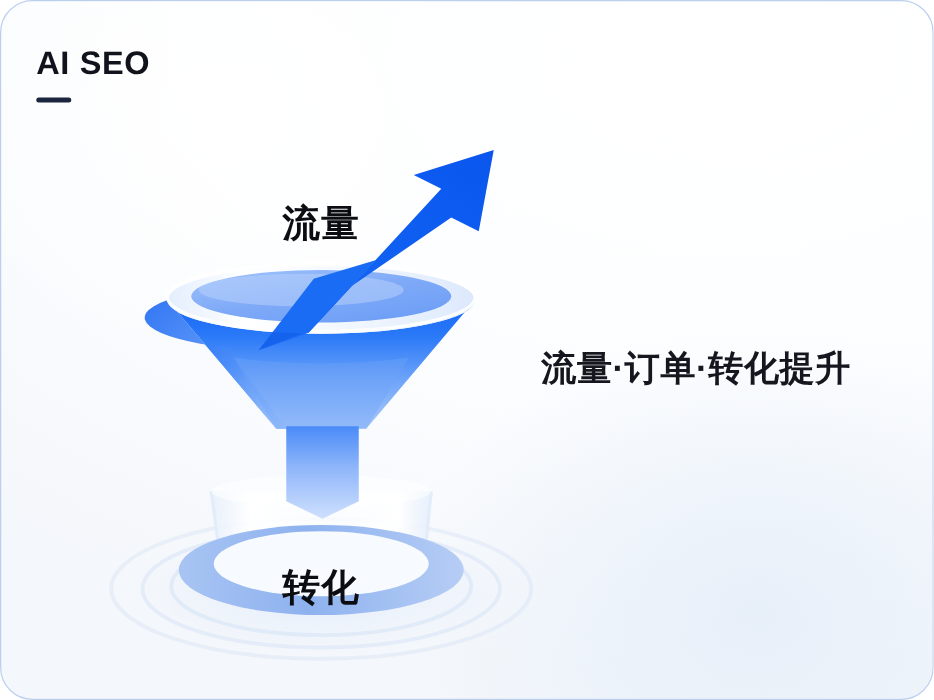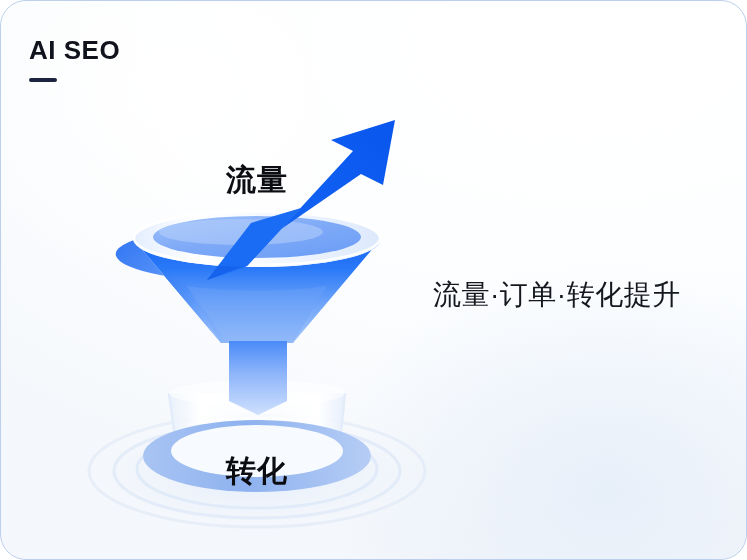--- a/index.html
+++ b/index.html
@@ -63,21 +63,21 @@
     border-radius: 2px;
     background: #1b2540;
   }
 
   
   .headline {
     position: absolute;
     left: 432px;
     top: 277px;
     font-size: 28px;
-    font-weight: normal;
+    font-weight: bold;
     color: #15171f;
     letter-spacing: 0.5px;
     white-space: nowrap;
     line-height: 1.2;
   }
 
   
   .stage {
     position: absolute;
     left: 0;

